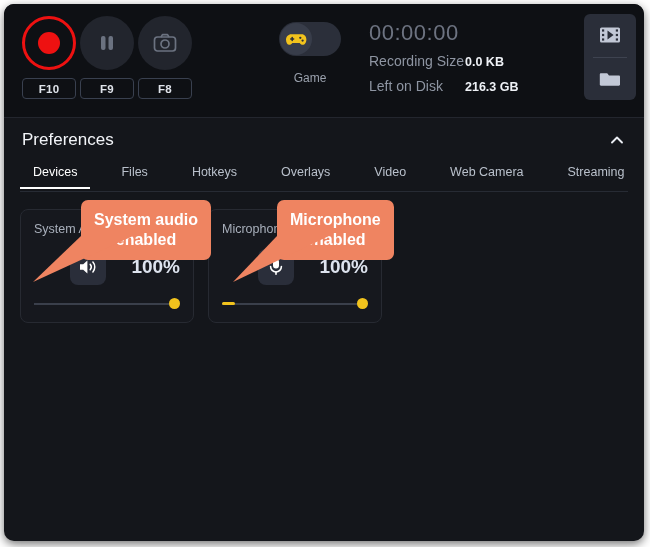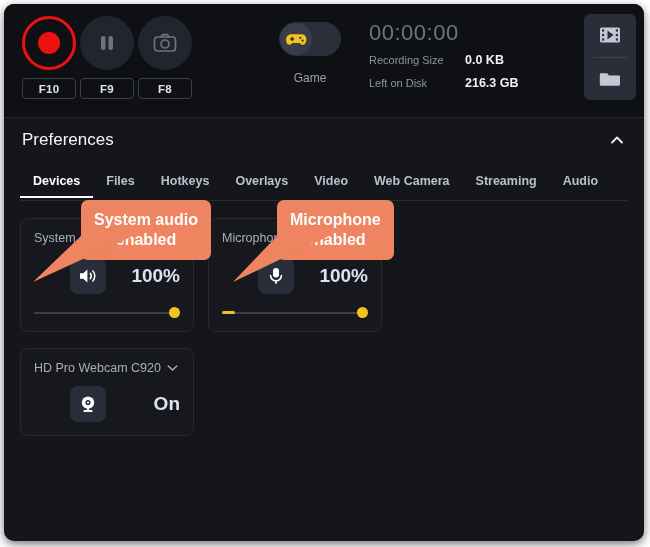--- a/index.html
+++ b/index.html
@@ -55,21 +55,21 @@
     position: absolute; left: 1px; top: 1px;
     width: 32px; height: 32px; border-radius: 50%;
     background: #383d4a;
     display: flex; align-items: center; justify-content: center;
   }
   .game-label { margin-top: 15px; color: #9aa1ad; font-size: 12px; }
 
   .stats { position: absolute; left: 365px; top: 18px; }
   .timer { color: #6d7381; font-size: 22px; letter-spacing: 0.5px; line-height: 1; }
   .stat-row { margin-top: 9px; display: flex; align-items: baseline; }
-  .stat-label { color: #8e95a2; font-size: 11px; width: 96px; }
+  .stat-label { color: #8e95a2; font-size: 14px; width: 96px; }
   .stat-value { color: #eef1f6; font-size: 12.5px; font-weight: bold; }
 
   .sidebtns {
     position: absolute; right: 8px; top: 10px;
     width: 52px; height: 86px;
     background: #2a2e39; border-radius: 6px;
     display: flex; flex-direction: column; align-items: center;
   }
   .sidebtn { flex: 1; display: flex; align-items: center; justify-content: center; width: 100%; }
   .sidesep { width: 34px; height: 1px; background: #3e4350; }
@@ -77,25 +77,24 @@
   
   .prefs-header {
     height: 44px; padding: 0 18px;
     display: flex; align-items: center; justify-content: space-between;
   }
   .prefs-title { color: #f2f4f8; font-size: 17px; }
   .chev { width: 18px; height: 18px; }
 
   .tabs {
     position: relative;
-    margin: 12px 16px 0 16px;
+    margin: 3px 16px 0 16px;
     height: 27px;
-    display: flex; align-items: flex-start; gap: 0;
+    display: flex; align-items: flex-start; gap: 18px;
     border-bottom: 1px solid #272b34;
-    font-weight: bold;
   }
   .tab {
     color: #b9c0cb; font-size: 12.5px;
     padding: 0 13px 9px 13px;
     position: relative; white-space: nowrap;
   }
   .tab.active { color: #ffffff; }
   .tab.active::after {
     content: ""; position: absolute;
     left: 0; right: 0; bottom: -1px; height: 2px; background: #ffffff;
@@ -285,40 +284,20 @@
         </div>
         <div class="slider">
           <div class="track"></div>
           <div class="level"></div>
           <div class="knob-dot"></div>
         </div>
       </div>
 
     </div>
 
-    <div class="card card-webcam">
-      <div class="webcam-title">
-        <span>HD Pro Webcam C920</span>
-        <svg width="11" height="8" viewBox="0 0 11 8">
-          <path d="M1.2 2 L5.5 6 L9.8 2" stroke="#a8afbb" stroke-width="1.5" fill="none" stroke-linecap="round" stroke-linejoin="round"></path>
-        </svg>
-      </div>
-      <div class="card-mid">
-        <div class="devbtn">
-          <svg width="20" height="20" viewBox="0 0 20 20">
-            <circle cx="10" cy="8.6" r="6.2" fill="#ffffff"></circle>
-            <circle cx="10" cy="8.6" r="2.6" fill="#2a2e3a"></circle>
-            <circle cx="10" cy="8.6" r="1.1" fill="#ffffff"></circle>
-            <rect x="8.9" y="14.2" width="2.2" height="2.3" fill="#ffffff"></rect>
-            <rect x="5.4" y="16.1" width="9.2" height="1.9" rx="0.9" fill="#ffffff"></rect>
-          </svg>
-        </div>
-        <div class="on-text">On</div>
-      </div>
-    </div>
   </div>
 
   <div class="callout" id="callout-sysaudio">
     <svg width="130" height="70" style="left:-48px; top:36px;">
       <path d="M48 0 L100 0 L0 46 Z" fill="#ef8461"></path>
     </svg>
     <div class="bubble">
       <div>System audio</div>
       <div>enabled</div>
     </div>

